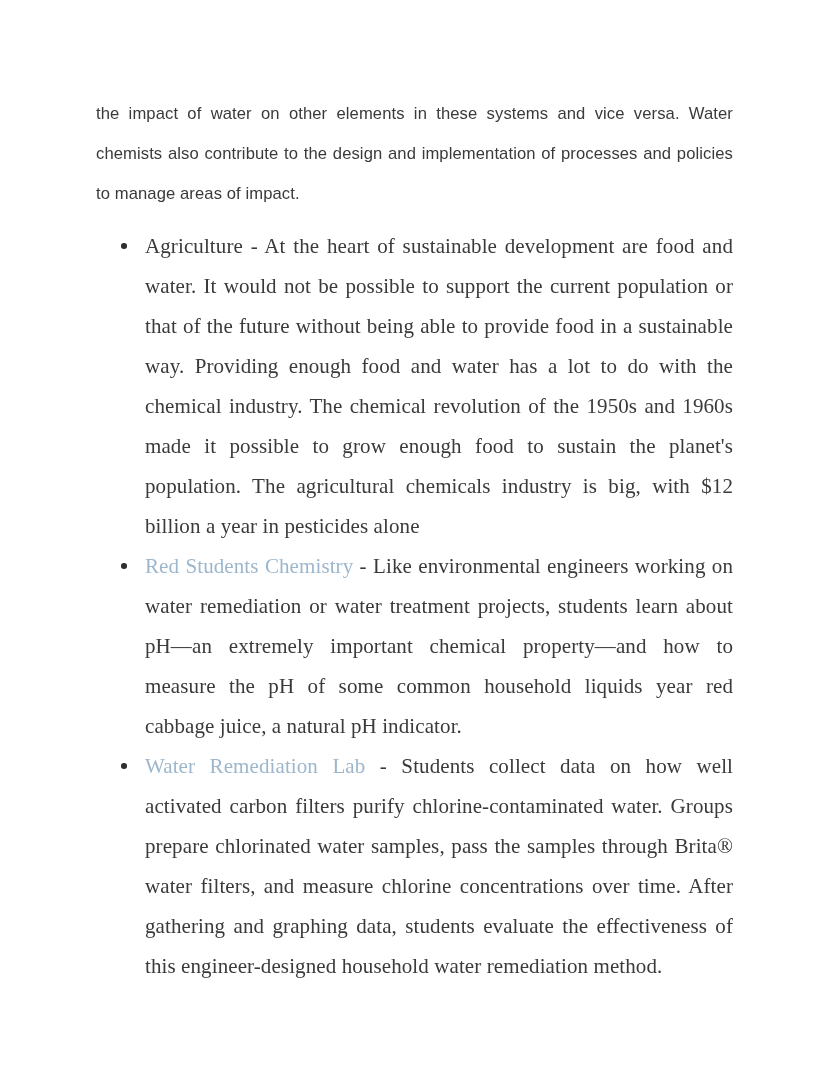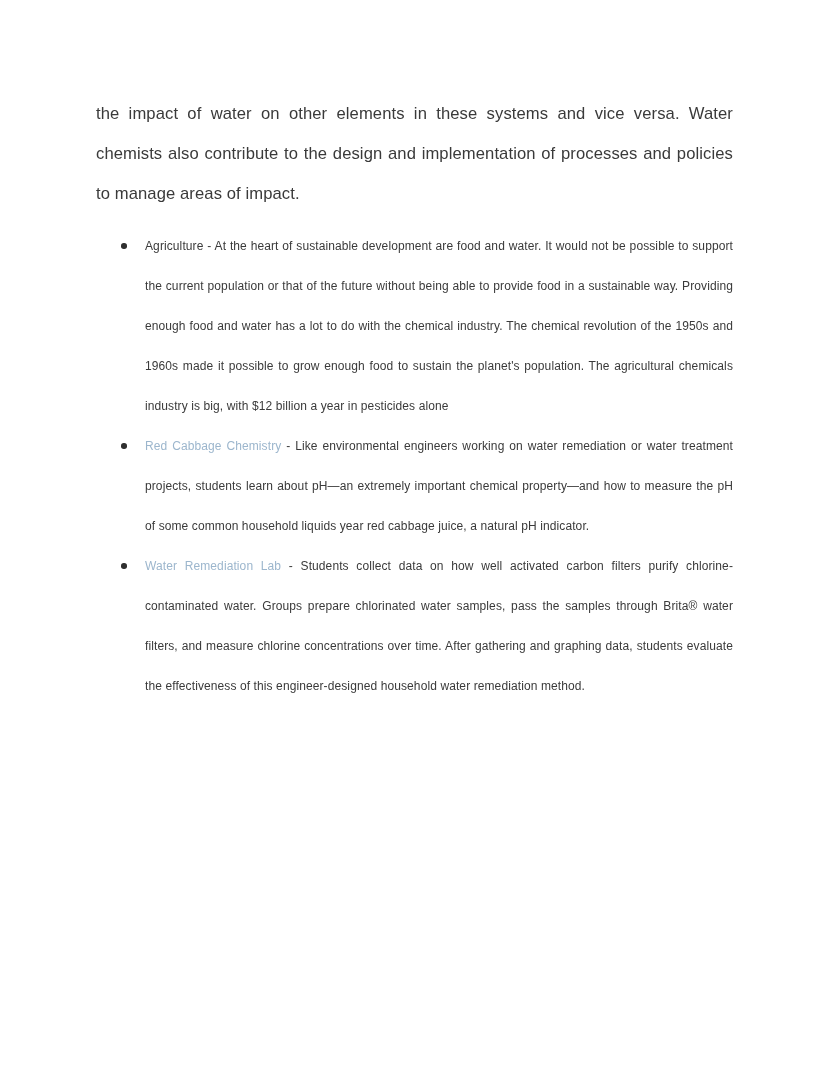--- a/index.html
+++ b/index.html
@@ -40,26 +40,27 @@
   
   ul.bullets {
     list-style: none;
     margin: 0;
     padding: 0;
   }
   ul.bullets > li {
     position: relative;
     margin: 0;
     padding: 0 0 0 49px;
-    font-size: 12px;
+    font-size: 21px;
     line-height: 40px;
     text-align: justify;
     text-justify: inter-word;
     color: #3a3a3a;
     letter-spacing: 0.1px;
+    font-family: Liberation Serif, serif;
   }
   ul.bullets > li .bullet-dot {
     position: absolute;
     left: 25px;
     top: 17px;
     width: 5.5px;
     height: 5.5px;
     background: #2f2f2f;
     border-radius: 50%;
     display: block;
@@ -86,21 +87,21 @@
 
     <ul class="bullets">
 
       <li>
         <span class="bullet-dot"></span>
         <span class="body-text">Agriculture</span><span class="body-text"> - </span><span class="body-text">At the heart of sustainable development are food and water. It would not be possible to support the current population or that of the future without being able to provide food in a sustainable way. Providing enough food and water has a lot to do with the chemical industry. The chemical revolution of the 1950s and 1960s made it possible to grow enough food to sustain the planet's population. The agricultural chemicals industry is big, with $12 billion a year in pesticides alone</span>
       </li>
 
       <li>
         <span class="bullet-dot"></span>
-        <span class="link-text">Red Cabbage Chemistry</span><span class="body-text"> - </span><span class="body-text">Like environmental engineers working on water remediation or water treatment projects, students learn about pH—an extremely important chemical property—and how to measure the pH of some common household liquids year red cabbage juice, a natural pH indicator.</span>
+        <span class="link-text">Red Students Chemistry</span><span class="body-text"> - </span><span class="body-text">Like environmental engineers working on water remediation or water treatment projects, students learn about pH—an extremely important chemical property—and how to measure the pH of some common household liquids year red cabbage juice, a natural pH indicator.</span>
       </li>
 
       <li>
         <span class="bullet-dot"></span>
         <span class="link-text">Water Remediation Lab</span><span class="body-text"> - </span><span class="body-text">Students collect data on how well activated carbon filters purify chlorine-contaminated water. Groups prepare chlorinated water samples, pass the samples through Brita® water filters, and measure chlorine concentrations over time. After gathering and graphing data, students evaluate the effectiveness of this engineer-designed household water remediation method.</span>
       </li>
 
     </ul>
   </div>
 </div>

